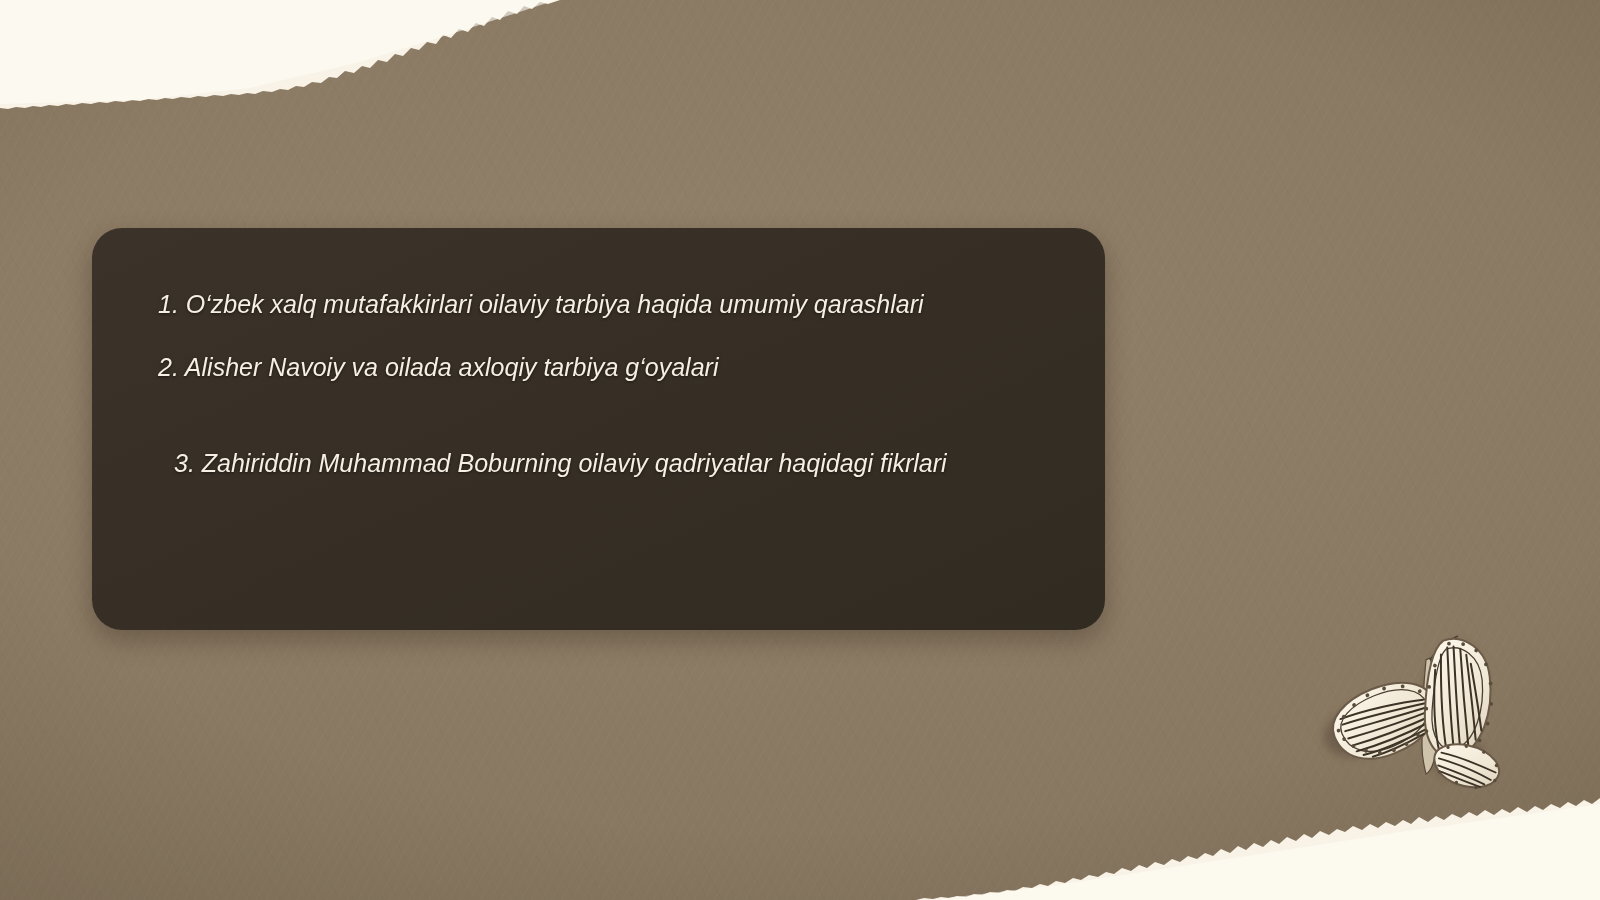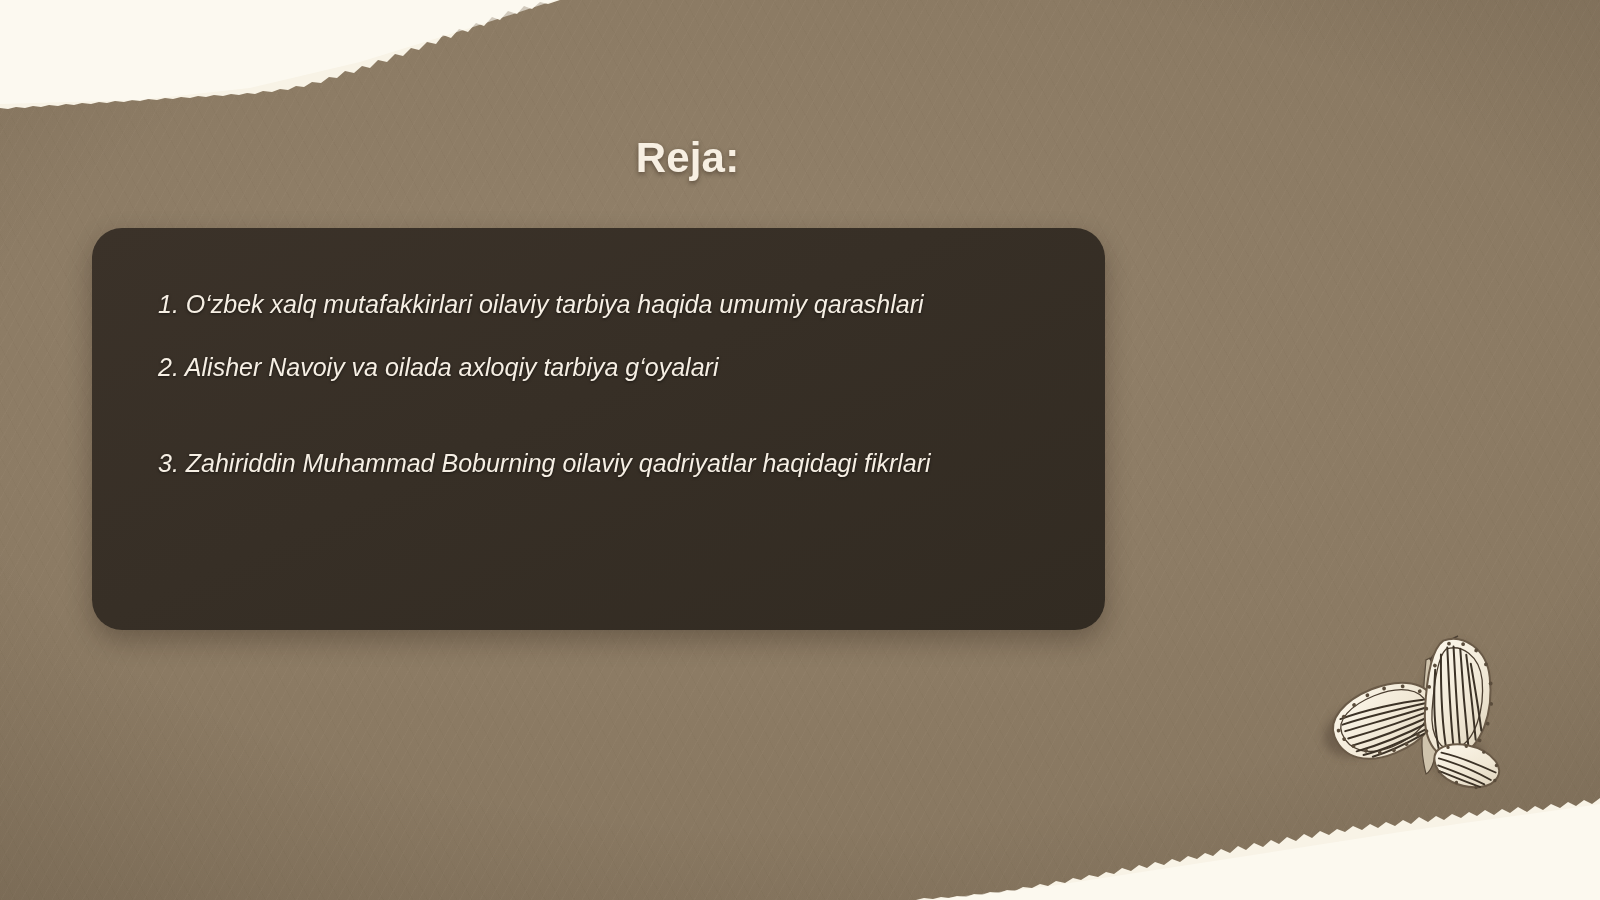--- a/index.html
+++ b/index.html
@@ -96,21 +96,21 @@
     font-size: 25px;
     font-style: italic;
     font-weight: 400;
     color: #f6efe4;
     line-height: 1.62;
     text-shadow: 0 1px 3px rgba(0,0,0,0.55);
     white-space: pre-wrap;
   }
   .plan-item.item-1 { width: 880px; margin: 0; }
   .plan-item.item-2 { width: 940px; margin: 22px 0 4px 0; }
-  .plan-item.item-3 { width: 968px; margin: 56px 0 0 0; }
+  .plan-item.item-3 { width: 968px; margin: 56px 0 0 16px; }
 
   
   .butterfly {
     position: absolute;
     left: 1312px;
     top: 618px;
     width: 200px;
     height: 195px;
     pointer-events: none;
   }
@@ -158,21 +158,20 @@
         L1139,105 L1131,111 L1122,108 L1114,114 L1106,112 L1098,117
         L1089,115 L1081,120 L1073,118 L1065,123 L1056,121 L1048,126
         L1040,124 L1032,128 L1023,127 L1015,131 L1007,130 L999,133
         L990,132 L982,135 L974,134 L966,137 L957,136 L949,138 L941,137
         L933,139 L924,138 L916,140 Z"></path>
       <path fill="#fffdf6" opacity="0.55" d="
         M1600,140 L1600,44 L1400,72 L1220,100 L1050,126 L930,140 Z"></path>
     </svg>
   </div>
 
-  <div class="title">Reja:</div>
 
   <div class="card">
     <div class="card-inner">
       <p class="plan-item item-1">1. O‘zbek xalq mutafakkirlari oilaviy tarbiya haqida umumiy qarashlari</p>
       <p class="plan-item item-2">2. Alisher Navoiy va oilada axloqiy tarbiya g‘oyalari</p>
       <p class="plan-item item-3">3. Zahiriddin Muhammad Boburning oilaviy qadriyatlar haqidagi fikrlari</p>
     </div>
   </div>
 
   <div class="butterfly">

